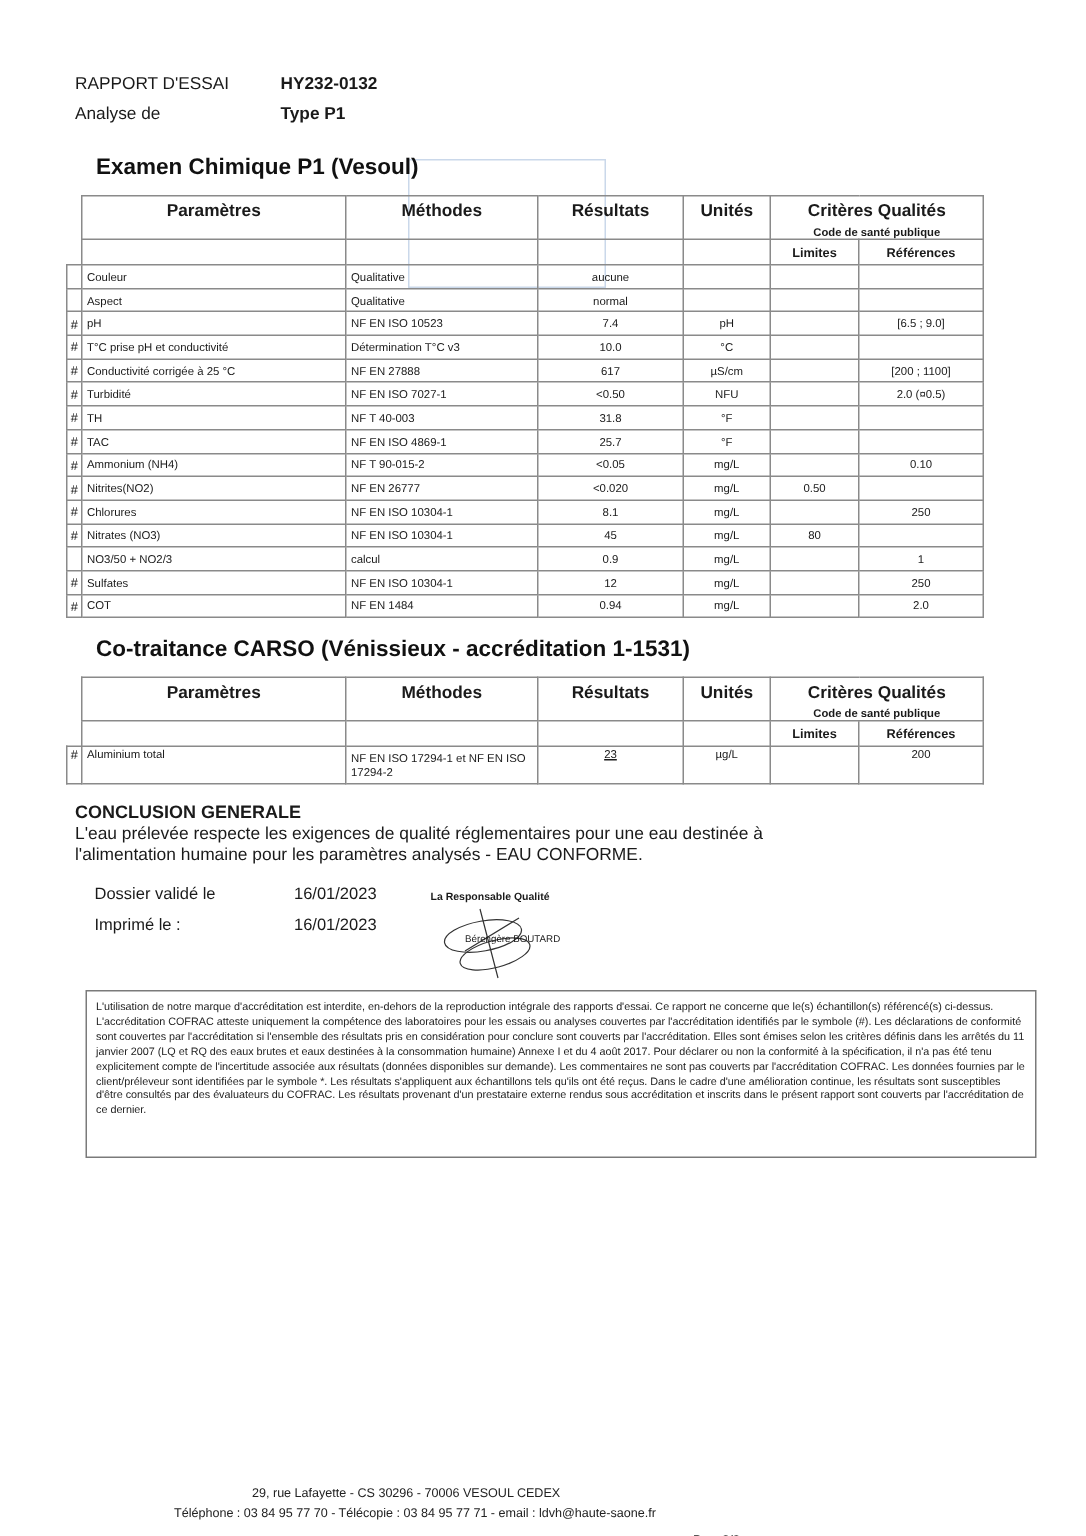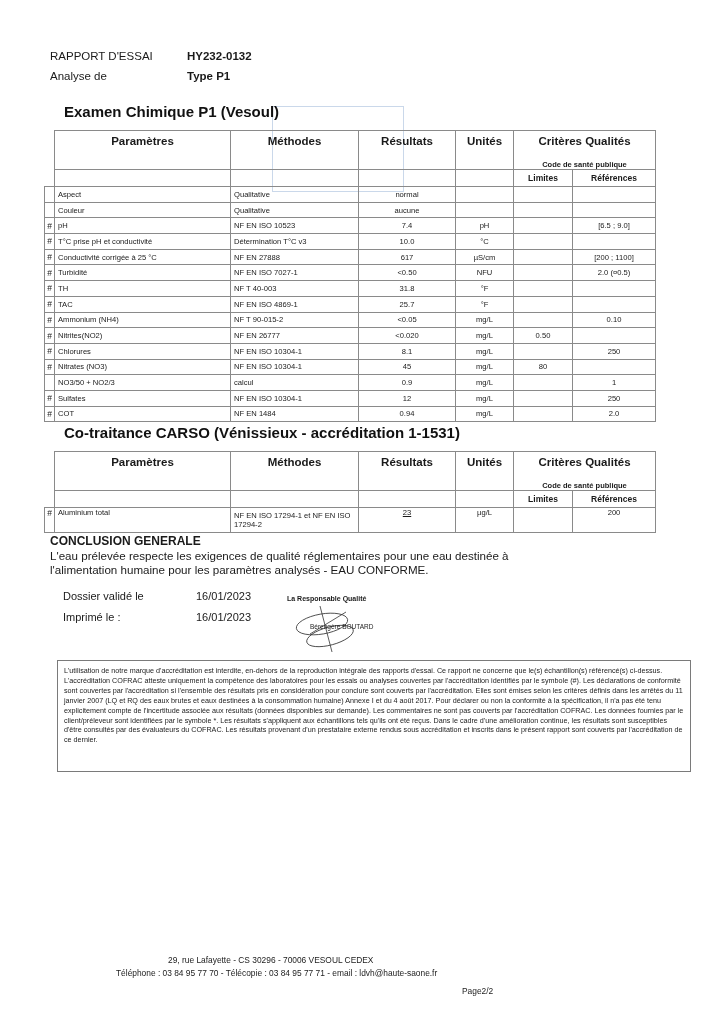--- a/index.html
+++ b/index.html
@@ -9,34 +9,34 @@
   .hdr-label { font-size: 11.5px; }
   .hdr-value { font-size: 11.5px; font-weight: bold; }
   .section-title { font-size: 15px; font-weight: bold; color: #111; text-align: right; }
 
   table.res { position: absolute; border-collapse: collapse; table-layout: fixed; }
   table.res td { border: 1px solid #8a8a8a; font-size: 7.6px; padding: 0 3px; height: 14.7px;
                  white-space: nowrap; overflow: hidden; }
   table.res td.hash { width: 9px; text-align: center; font-size: 8.5px; padding: 0; border-right: 1px solid #8a8a8a; }
   table.res td.c { text-align: center; }
   table.res tr.head td { font-weight: bold; font-size: 11.5px; height: 22px; text-align: center; vertical-align: top; padding-top: 4px; }
-  table.res tr.head td .sub { display: block; font-size: 7.5px; font-weight: bold; margin-top: 13px; }
+  table.res tr.head td .sub { display: block; font-size: 7.5px; font-weight: bold; margin-top: 3px; }
   table.res tr.head2 td { height: 16px; font-weight: bold; font-size: 8.5px; text-align: center; }
 
   .stamp { position: absolute; border: 1px solid #9fb8d8; opacity: 0.55; }
   .conclusion-title { font-size: 12px; font-weight: bold; }
   .conclusion-text { font-size: 11.6px; line-height: 13px; }
   .meta-label { font-size: 11px; }
   .meta-val { font-size: 11px; }
   .sig-title { font-size: 7px; font-weight: bold; }
   .sig-name { font-size: 6.5px; }
   .disclaimer { position: absolute; left: 57px; top: 660px; width: 634px; height: 112px;
                 border: 1px solid #7a7a7a; box-sizing: border-box; padding: 5px 6px;
                 font-size: 7.2px; line-height: 9.9px; color: #222; }
-  .footer { font-size: 8.4px; color: #222; }
+  .footer { font-size: 8.4px; color: #222; margin-top: 35px; }
 </style>
 </head>
 <body>
 
 <div class="abs hdr-label" style="left:50px; top:50px;">RAPPORT D'ESSAI</div>
 <div class="abs hdr-value" style="left:187px; top:50px;">HY232-0132</div>
 <div class="abs hdr-label" style="left:50px; top:70px;">Analyse de</div>
 <div class="abs hdr-value" style="left:187px; top:70px;">Type P1</div>
 
 <div class="stamp" style="left:272px; top:106px; width:130px; height:84px;"></div>
@@ -66,32 +66,32 @@
     <td style="border:none;"></td>
     <td style="border-left:1px solid #8a8a8a;"></td>
         <td></td>
         <td></td>
         <td></td>
     <td>Limites</td>
     <td>Références</td>
   </tr>
   <tr>
         <td class="hash"></td>
+        <td>Couleur</td>
+        <td>Qualitative</td>
+        <td class="c">aucune</td>
+        <td class="c"></td>
+        <td class="c"></td>
+        <td class="c"></td>
+      </tr>
+  <tr>
+        <td class="hash"></td>
         <td>Aspect</td>
         <td>Qualitative</td>
         <td class="c">normal</td>
-        <td class="c"></td>
-        <td class="c"></td>
-        <td class="c"></td>
-      </tr>
-  <tr>
-        <td class="hash"></td>
-        <td>Couleur</td>
-        <td>Qualitative</td>
-        <td class="c">aucune</td>
         <td class="c"></td>
         <td class="c"></td>
         <td class="c"></td>
       </tr>
   <tr>
         <td class="hash">#</td>
         <td>pH</td>
         <td>NF EN ISO 10523</td>
         <td class="c">7.4</td>
         <td class="c">pH</td>

